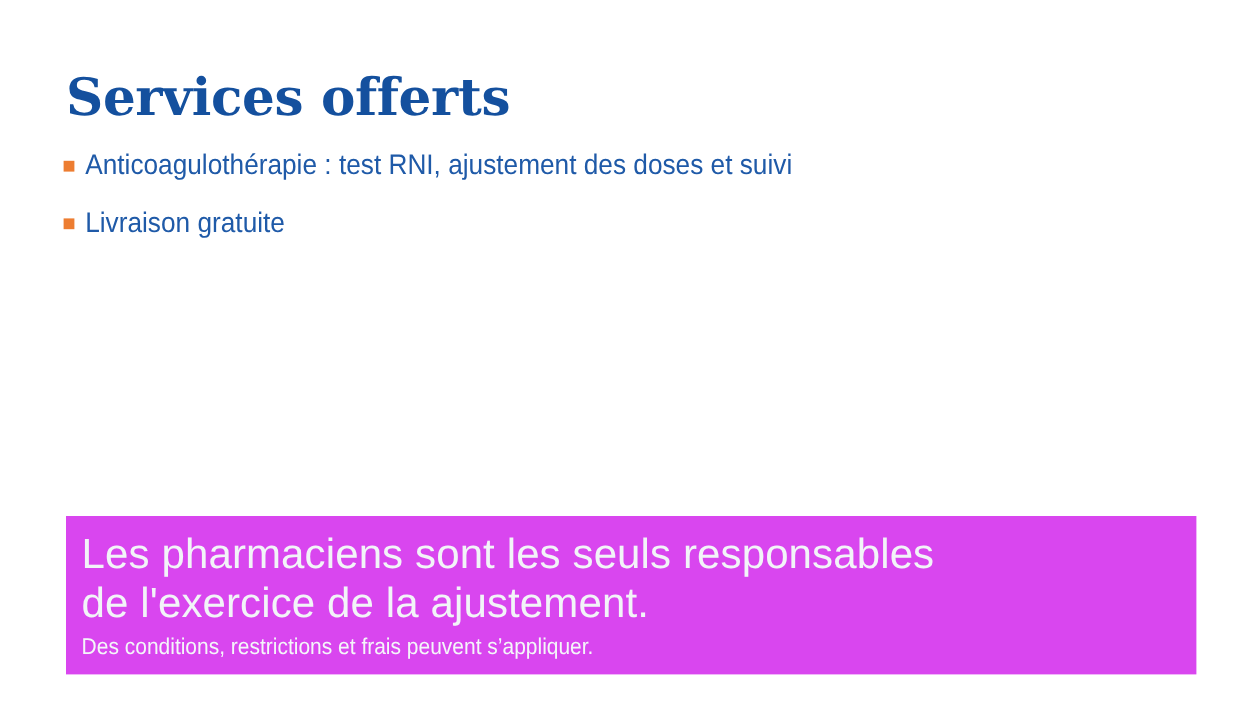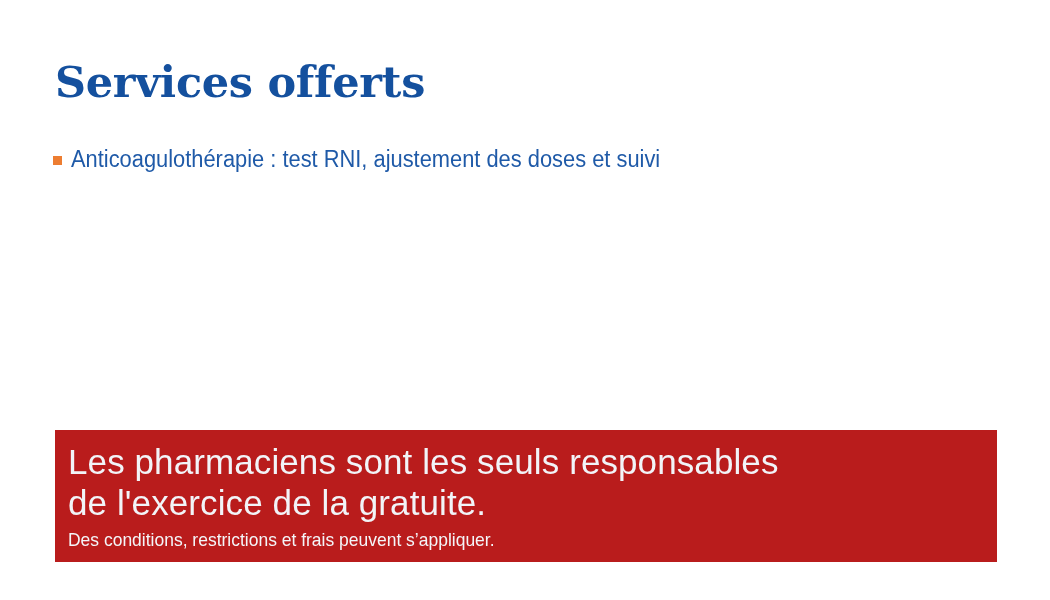--- a/index.html
+++ b/index.html
@@ -35,21 +35,21 @@
     line-height: 1.08;
     letter-spacing: -0.3px;
     color: #14509E;
     white-space: nowrap;
   }
 
   
   #bullet-list {
     position: absolute;
     left: 53px;
-    top: 146px;
+    top: 124px;
     width: 900px;
     text-align: right;
   }
   .bullet-row {
     display: flex;
     align-items: flex-start;
     height: 48px;
   }
   .bullet-marker {
     width: 9px;
@@ -69,21 +69,21 @@
     transform-origin: left center;
   }
 
   
   #callout-banner {
     position: absolute;
     left: 55px;
     top: 430px;
     width: 942px;
     height: 132px;
-    background: #b91c1c;
+    background: #d946ef;
     box-sizing: border-box;
     padding: 11px 0 0 13px;
     overflow: hidden;
   }
   .callout-headline {
     font-family: "Liberation Sans", sans-serif;
     font-weight: 300;
     font-size: 35px;
     line-height: 41px;
     color: #F2F4F8;
@@ -110,22 +110,26 @@
 
   <div id="bullet-list">
 
     <div class="bullet-row">
       <span class="bullet-marker"></span>
       <span class="bullet-text">Anticoagulothérapie : test RNI, ajustement des doses et suivi</span>
     </div>
 
 
 
+    <div class="bullet-row">
+      <span class="bullet-marker"></span>
+      <span class="bullet-text">Livraison gratuite</span>
+    </div>
 
   </div>
 
   <div id="callout-banner">
     <div class="callout-headline">Les pharmaciens sont les seuls responsables</div>
-    <div class="callout-headline">de l'exercice de la gratuite.</div>
+    <div class="callout-headline">de l'exercice de la ajustement.</div>
     <div id="callout-subtitle">Des conditions, restrictions et frais peuvent s’appliquer.</div>
   </div>
 
 </div>
 
 </body></html>

